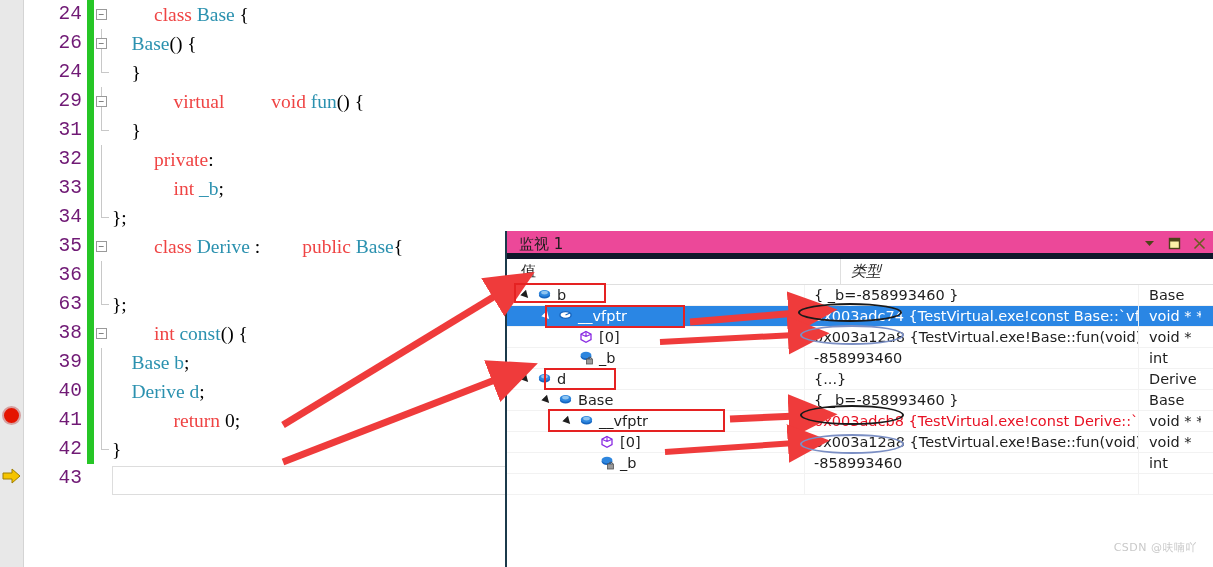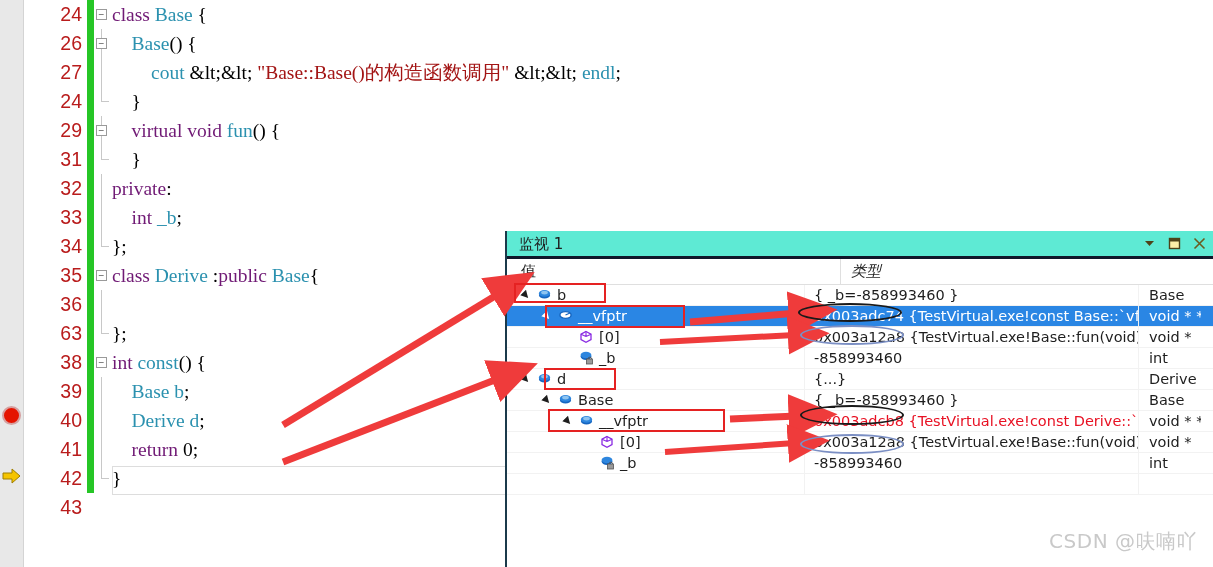--- a/index.html
+++ b/index.html
@@ -22,22 +22,22 @@
   .code-line {
     position: relative;
     height: 29px;
     line-height: 29px;
     white-space: pre;
     font-family: "Liberation Serif", serif;
     font-size: 19.5px;
   }
   .lnum {
     position: absolute; left: 0; width: 58px; top: 0;
-    text-align: right; color: #b91c1c; font-size: 19.5px;
-    font-family: Liberation Sans, sans-serif;
+    text-align: right; color: #701a75; font-size: 19.5px;
+    font-family: Liberation Mono, monospace;
   }
   .changebar {
     position: absolute; left: 63px; top: 0; width: 7px; height: 29px;
     background: #26c626;
   }
   .fold {
     position: absolute; left: 72px; top: 9px; width: 11px; height: 11px;
     border: 1px solid #9a9a9a; background: #fff; color: #555;
     font-size: 10px; line-height: 9px; text-align: center;
     font-family: "Liberation Sans", sans-serif;
@@ -46,21 +46,21 @@
     position: absolute; left: 77px; top: 0; width: 1px; height: 29px;
     background: #c8c8c8;
   }
   .foldline.endcap { height: 15px; }
   .foldline.endcap::after {
     content: ""; position: absolute; left: 0; top: 14px; width: 8px; height: 1px; background: #c8c8c8;
   }
   .code-text {
     position: absolute; left: 88px; top: 0; white-space: pre;
   }
-  .k  { color: #701a75; }   
+  .k  { color: #ef4444; margin-left: 42px; }   
   .t  { color: #2b91af; }   
   .s  { color: #a31515; }   
   .p  { color: #000000; }   
 
   .bp-dot {
     position: absolute; left: 2px; top: 406px; width: 19px; height: 19px;
     border-radius: 50%; background: #e51400; border: 2px solid #d6a0a0;
   }
   .cur-arrow {
     position: absolute; left: 2px; top: 468px; width: 20px; height: 16px;
@@ -72,22 +72,22 @@
     position: absolute; left: 88px; top: 466px; width: 417px; height: 29px;
     border: 1px solid #dddddd; background: transparent;
   }
 
   
   .watch {
     position: absolute; left: 505px; top: 231px; width: 708px; height: 336px;
     background: #ffffff; border-left: 2px solid #1b3a4b;
   }
   .watch-title {
-    position: relative; height: 28px; background: #5eead4;
-    border-bottom: 3px solid #0f172a;
+    position: relative; height: 28px; background: #ec4899;
+    border-bottom: 6px solid #0f172a;
   }
   .watch-title .label {
     position: absolute; left: 12px; top: 4px; font-size: 15px; color: #1e1e1e;
     font-family: "DejaVu Sans", sans-serif;
   }
   .title-btns { position: absolute; right: 6px; top: 3px; display: flex; gap: 9px; align-items: center; }
   .tbtn { width: 16px; height: 18px; display: flex; align-items: center; justify-content: center; color: #4d4319; }
   .tbtn svg { display: block; }
 
   .grid { position: relative; width: 708px; height: 307px; background: #fff; }
@@ -144,21 +144,21 @@
   
   .redbox { position: absolute; border: 2px solid #e52222; pointer-events: none; }
 
   
   .ann-ellipse { position: absolute; border-radius: 50%; pointer-events: none; }
 
   
   .arrow-svg { position: absolute; left: 0; top: 0; pointer-events: none; }
 
   .watermark {
-    position: absolute; right: 16px; bottom: 12px; color: #c9c9c9; font-size: 20px;
+    position: absolute; right: 16px; bottom: 12px; color: #c9c9c9; font-size: 11px;
     font-family: "DejaVu Sans", sans-serif; letter-spacing: 0.5px;
   }
 </style>
 </head>
 <body>
 
 <div id="root">
 
   <div class="editor">
 
@@ -168,21 +168,20 @@
         <svg width="20" height="16" viewBox="0 0 20 16">
           <path d="M1 5 L10 5 L10 1 L18 8 L10 15 L10 11 L1 11 Z" fill="#f5c400" stroke="#a07e00" stroke-width="1"></path>
         </svg>
       </div>
     </div>
 
     <div class="code-area">
       <div id="code-lines">
           <div class="code-line"><div class="lnum">24</div><div class="changebar"></div><div class="fold">−</div><div class="code-text"><span class="k">class</span> <span class="t">Base</span> {</div></div>
           <div class="code-line"><div class="lnum">26</div><div class="changebar"></div><div class="foldline"></div><div class="fold">−</div><div class="code-text">    <span class="t">Base</span>() {</div></div>
-          <div class="code-line"><div class="lnum">27</div><div class="changebar"></div><div class="foldline"></div><div class="code-text">        <span class="t">cout</span> &amp;<span class="p">lt</span>;&amp;<span class="p">lt</span>; <span class="s">"Base::Base()的构造函数调用"</span> &amp;<span class="p">lt</span>;&amp;<span class="p">lt</span>; <span class="t">endl</span>;</div></div>
           <div class="code-line"><div class="lnum">24</div><div class="changebar"></div><div class="foldline endcap"></div><div class="code-text">    }</div></div>
           <div class="code-line"><div class="lnum">29</div><div class="changebar"></div><div class="foldline"></div><div class="fold">−</div><div class="code-text">    <span class="k">virtual</span> <span class="k">void</span> <span class="t">fun</span>() {</div></div>
           <div class="code-line"><div class="lnum">31</div><div class="changebar"></div><div class="foldline endcap"></div><div class="code-text">    }</div></div>
           <div class="code-line"><div class="lnum">32</div><div class="changebar"></div><div class="foldline"></div><div class="code-text"><span class="k">private</span>:</div></div>
           <div class="code-line"><div class="lnum">33</div><div class="changebar"></div><div class="foldline"></div><div class="code-text">    <span class="k">int</span> <span class="t">_b</span>;</div></div>
           <div class="code-line"><div class="lnum">34</div><div class="changebar"></div><div class="foldline endcap"></div><div class="code-text">};</div></div>
           <div class="code-line"><div class="lnum">35</div><div class="changebar"></div><div class="fold">−</div><div class="code-text"><span class="k">class</span> <span class="t">Derive</span> :<span class="k">public</span> <span class="t">Base</span>{</div></div>
           <div class="code-line"><div class="lnum">36</div><div class="changebar"></div><div class="foldline"></div><div class="code-text"></div></div>
           <div class="code-line"><div class="lnum">63</div><div class="changebar"></div><div class="foldline endcap"></div><div class="code-text">};</div></div>
           <div class="code-line"><div class="lnum">38</div><div class="changebar"></div><div class="fold">−</div><div class="code-text"><span class="k">int</span> <span class="t">const</span>() {</div></div>

